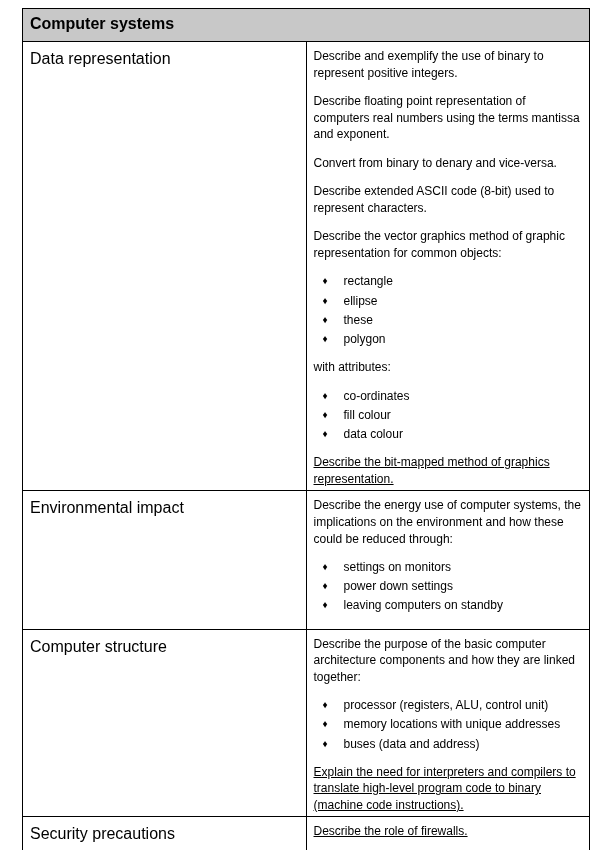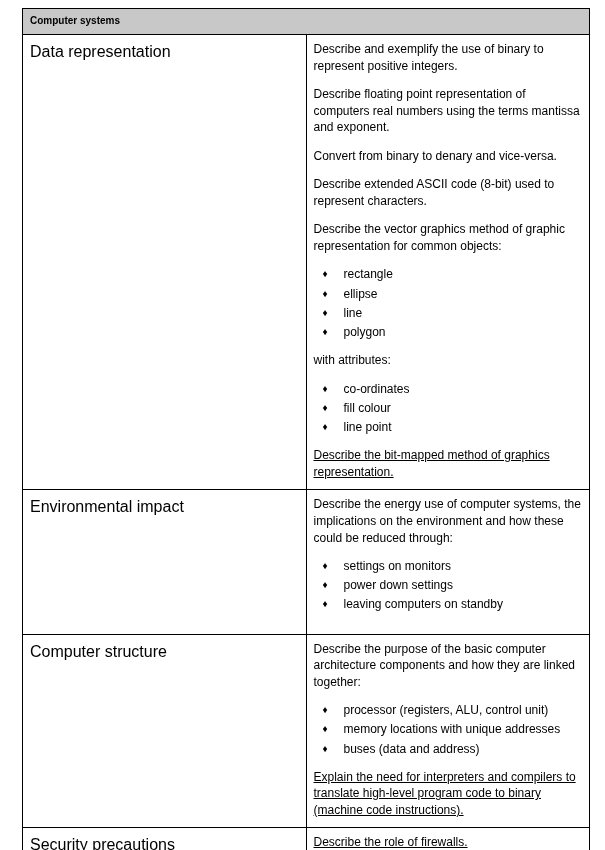--- a/index.html
+++ b/index.html
@@ -24,21 +24,21 @@
     table-layout: fixed;
   }
   table.syllabus td, table.syllabus th {
     border: 1px solid #000000;
     vertical-align: top;
     padding: 6px 7px 8px 7px;
   }
   .hdr-cell {
     background: #c8c8c8;
     font-weight: bold;
-    font-size: 10px;
+    font-size: 16px;
     text-align: left;
     padding: 7px 7px 7px 9px;
   }
   .topic-cell {
     width: 130px;
     font-size: 16px;
     line-height: 1.35;
     padding-left: 6px;
   }
   .detail-cell {
@@ -65,21 +65,21 @@
     line-height: 1.35;
   }
   ul.bullets li:before {
     content: "\2666";
     position: absolute;
     left: 9px;
     top: 0;
     font-size: 10px;
     line-height: 1.6;
   }
-  .row-data .detail-cell { padding-bottom: 9px; }
+  .row-data .detail-cell { padding-bottom: 3px; }
 </style>
 </head>
 <body>
 
 <div class="page">
   <table class="syllabus">
     <thead>
       <tr>
         <th class="hdr-cell" colspan="2">Computer systems</th>
       </tr>
@@ -89,28 +89,28 @@
           <td class="topic-cell">Data representation</td>
           <td class="detail-cell">
             <p>Describe and exemplify the use of binary to represent positive integers.</p>
             <p>Describe floating point representation of computers real numbers using the terms mantissa and exponent.</p>
             <p>Convert from binary to denary and vice-versa.</p>
             <p>Describe extended ASCII code (8-bit) used to represent characters.</p>
             <p>Describe the vector graphics method of graphic representation for common objects:</p>
             <ul class="bullets">
               <li>rectangle</li>
               <li>ellipse</li>
-              <li>line</li>
+              <li>these</li>
               <li>polygon</li>
             </ul>
             <p>with attributes:</p>
             <ul class="bullets">
               <li>co-ordinates</li>
               <li>fill colour</li>
-              <li>line point</li>
+              <li>data colour</li>
             </ul>
             <p>Describe the bit-mapped method of graphics representation.</p>
           </td>
         </tr>
         <tr class="row-data">
           <td class="topic-cell">Environmental impact</td>
           <td class="detail-cell">
             <p>Describe the energy use of computer systems, the implications on the environment and how these could be reduced through:</p>
             <ul class="bullets">
               <li>settings on monitors</li>

